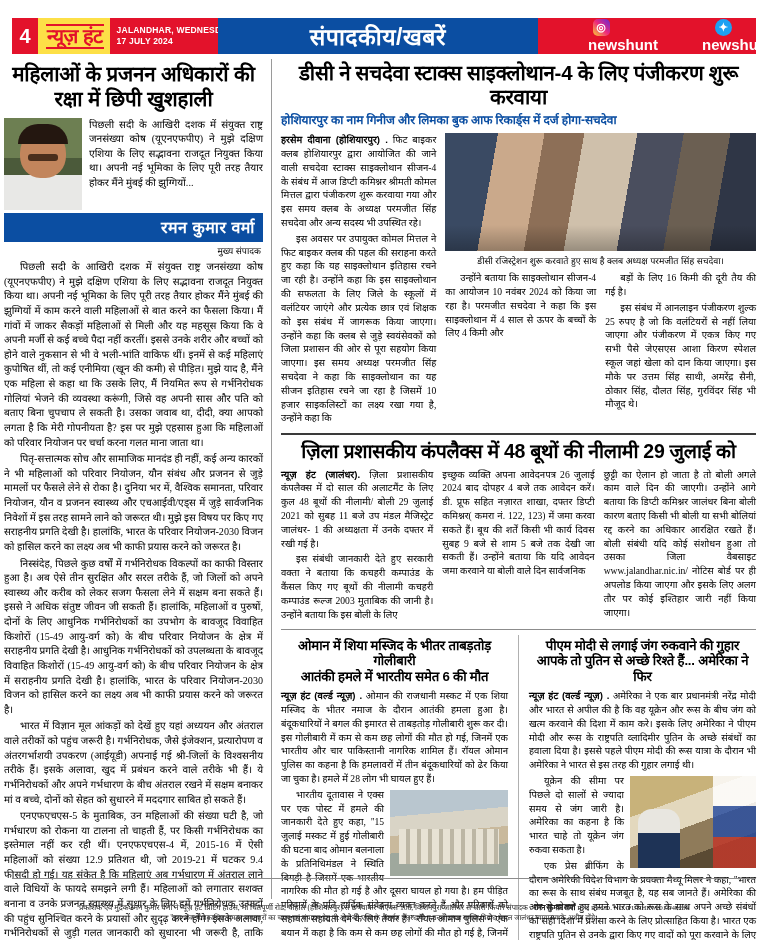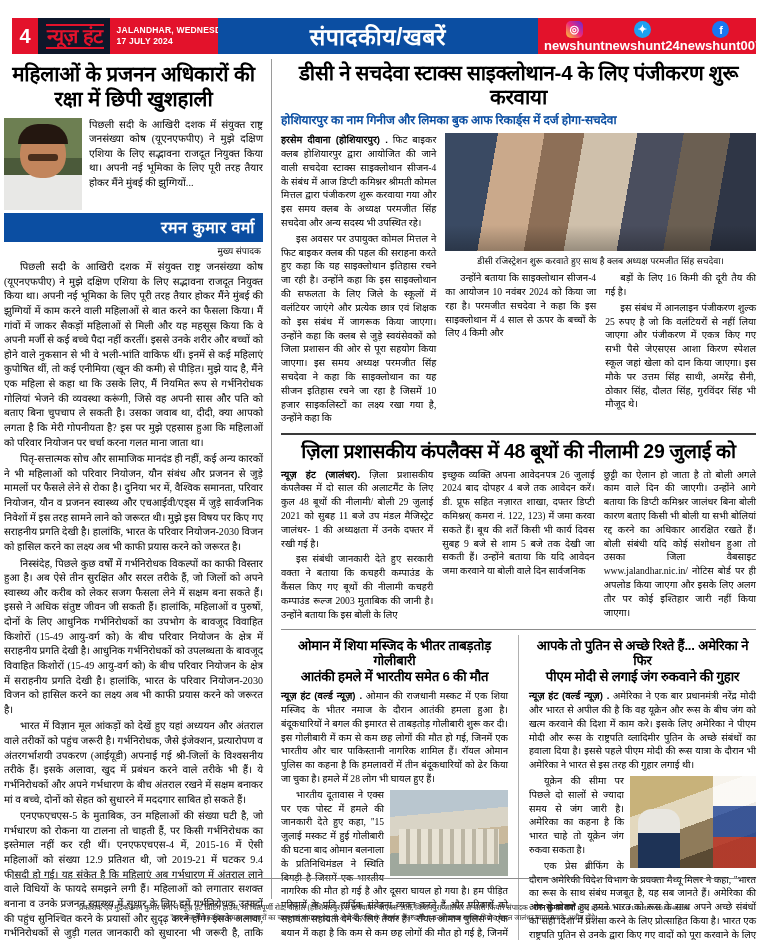--- a/index.html
+++ b/index.html
@@ -27,21 +27,21 @@
     background: #e3122b;
     color: #ffffff;
     width: 26px;
     display: flex; align-items: center; justify-content: center;
     font-family: "Liberation Sans", sans-serif;
     font-weight: bold;
     font-size: 20px;
     line-height: 1;
   }
   .mh-logo {
-    background: #0f172a;
+    background: #fde047;
     padding: 0 6px 0 8px;
     display: flex; align-items: center; justify-content: center;
   }
   .mh-logo-text {
     color: #e3122b;
     font-family: "Liberation Sans", sans-serif;
     font-weight: bold;
     font-size: 20px;
     letter-spacing: -0.5px;
     white-space: nowrap;
@@ -89,24 +89,25 @@
     font-size: 11px;
     font-family: "Liberation Sans", sans-serif;
     font-weight: bold;
     margin-bottom: 1px;
   }
   .soc-ig { background: linear-gradient(45deg,#f9ce34,#ee2a7b,#6228d7); color:#fff; border-radius:5px; }
   .soc-tw { background: #1da1f2; color:#fff; }
   .soc-fb { background: #1877f2; color:#fff; }
   .soc-label {
     font-family: "Liberation Sans", sans-serif;
-    font-size: 13px;
+    font-size: 15px;
     font-weight: bold;
     line-height: 1;
     white-space: nowrap;
+    margin-left: 44px;
   }
 
   
   .page {
     display: flex;
     margin: 5px 12px 0 4px;
     height: 840px;
   }
   .col-left {
     width: 268px;
@@ -437,22 +438,22 @@
         </div>
         <div class="art-text">
           <p class="noind"><span class="dateline">न्यूज़ हंट (वर्ल्ड न्यूज़) .</span> <span>ओमान की राजधानी मस्कट में एक शिया मस्जिद के भीतर नमाज के दौरान आतंकी हमला हुआ है। बंदूकधारियों ने बगल की इमारत से ताबड़तोड़ गोलीबारी शुरू कर दी। इस गोलीबारी में कम से कम छह लोगों की मौत हो गई, जिनमें एक भारतीय और चार पाकिस्तानी नागरिक शामिल हैं। रॉयल ओमान पुलिस का कहना है कि हमलावरों में तीन बंदूकधारियों को ढेर किया जा चुका है। हमले में 28 लोग भी घायल हुए हैं।</span></p>
           <div class="photo-oman"></div>
           <p>भारतीय दूतावास ने एक्स पर एक पोस्ट में हमले की जानकारी देते हुए कहा, ''15 जुलाई मस्कट में हुई गोलीबारी की घटना बाद ओमान बलनाला के प्रतिनिधिमंडल ने स्थिति बिगड़ी है जिसमें एक भारतीय नागरिक की मौत हो गई है और दूसरा घायल हो गया है। हम पीड़ित परिवारों के प्रति हार्दिक संवेदना व्यक्त करते हैं और परिवारों को सहायता सहायता देने के लिए तैयार हैं।'' रॉयल ओमान पुलिस ने एक बयान में कहा है कि कम से कम छह लोगों की मौत हो गई है, जिनमें एक भारतीय और चार पाकिस्तानी भी शामिल हैं। इस हमले में छह विभिन्न राष्ट्रीयताओं के 28 लोग घायल हुए हैं, जिनमें बांग्लादेशी, पैरामेडिक्स तथा 'विभिन्न देशों के लोग' शामिल हैं।</p>
         </div>
       </div>
 
       <div class="col-div" style="padding-left:10px;">
         <div class="sub-headline">
+          <div>पीएम मोदी से लगाई जंग रुकवाने की गुहार</div>
           <div>आपके तो पुतिन से अच्छे रिश्ते हैं... अमेरिका ने फिर</div>
-          <div>पीएम मोदी से लगाई जंग रुकवाने की गुहार</div>
         </div>
         <div class="art-text">
           <p class="noind"><span class="dateline">न्यूज़ हंट (वर्ल्ड न्यूज़) .</span> <span>अमेरिका ने एक बार प्रधानमंत्री नरेंद्र मोदी और भारत से अपील की है कि वह यूक्रेन और रूस के बीच जंग को खत्म करवाने की दिशा में काम करे। इसके लिए अमेरिका ने पीएम मोदी और रूस के राष्ट्रपति व्लादिमीर पुतिन के अच्छे संबंधों का हवाला दिया है। इससे पहले पीएम मोदी की रूस यात्रा के दौरान भी अमेरिका ने भारत से इस तरह की गुहार लगाई थी।</span></p>
           <div class="photo-modi"></div>
           <p>यूक्रेन की सीमा पर पिछले दो सालों से ज्यादा समय से जंग जारी है। अमेरिका का कहना है कि भारत चाहे तो यूक्रेन जंग रुकवा सकता है।</p>
           <p>एक प्रेस ब्रीफिंग के दौरान अमेरिकी विदेश विभाग के प्रवक्ता मैथ्यू मिलर ने कहा, ''भारत का रूस के साथ संबंध मजबूत है, यह सब जानते हैं। अमेरिका की ओर से बोलते हुए हमने भारत को रूस के साथ अपने अच्छे संबंधों को सही दिशा में प्रशंसा करने के लिए प्रोत्साहित किया है। भारत एक राष्ट्रपति पुतिन से उनके द्वारा किए गए वादों को पूरा करवाने के लिए कह सकता है। हम उम्मीद करते हैं कि भारत इस तरह का दबाव बनाए रखेगा। भारत की भूमिका जंग को रोकने में अहम हो सकती है। भारत की नीति संतुलित और रचनात्मक रही है और ऐसे प्रयासों के लिए एक महत्वपूर्ण साझेदार है।''</p>
         </div>
       </div>
 
     </div>

